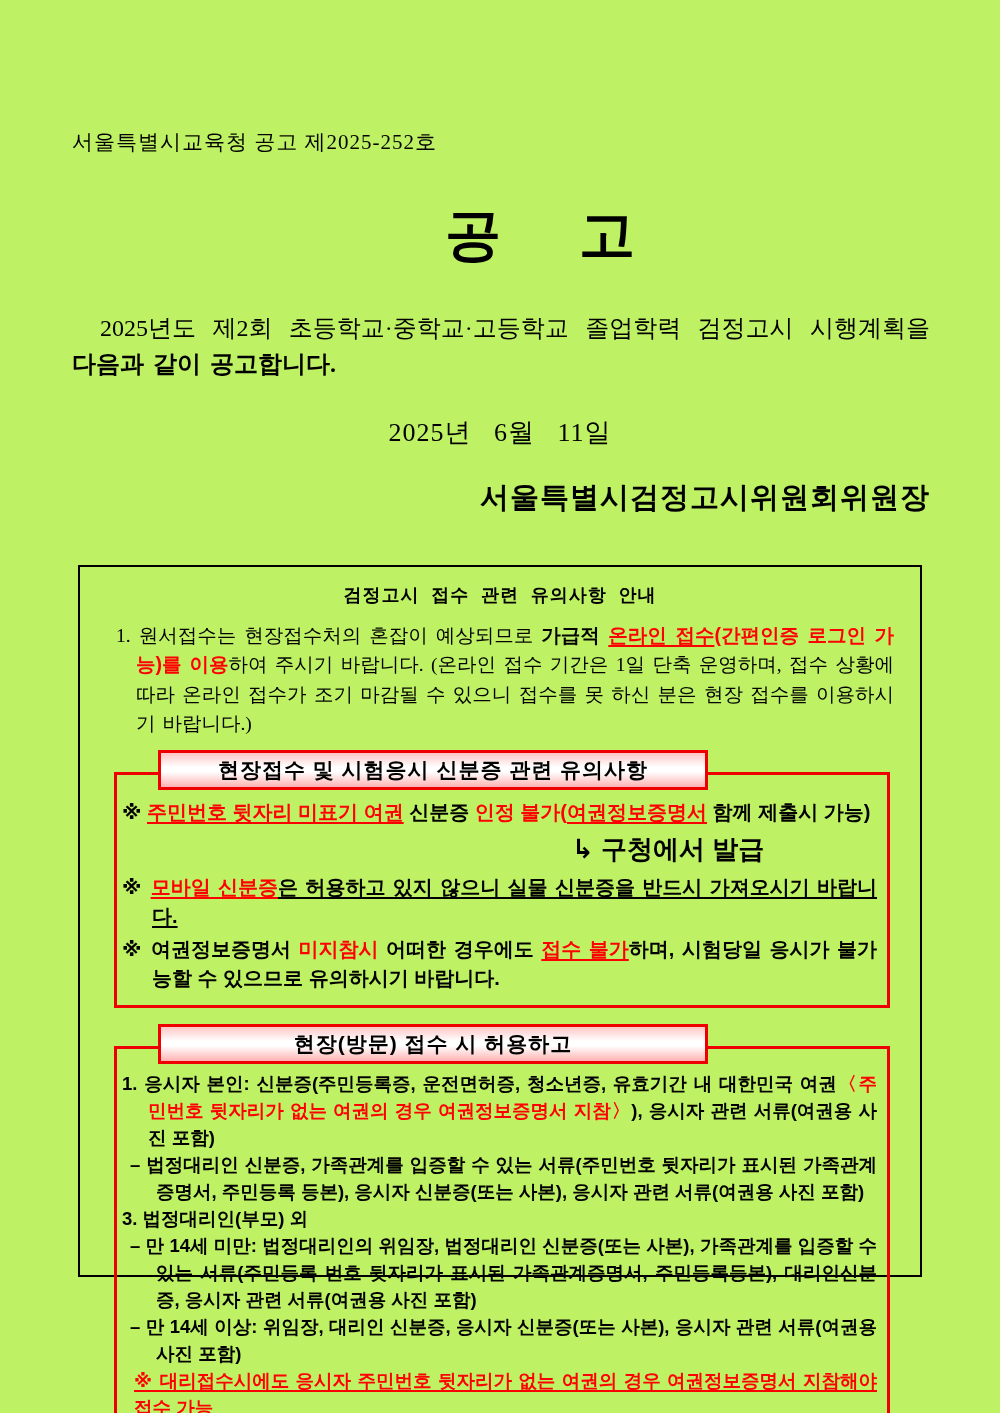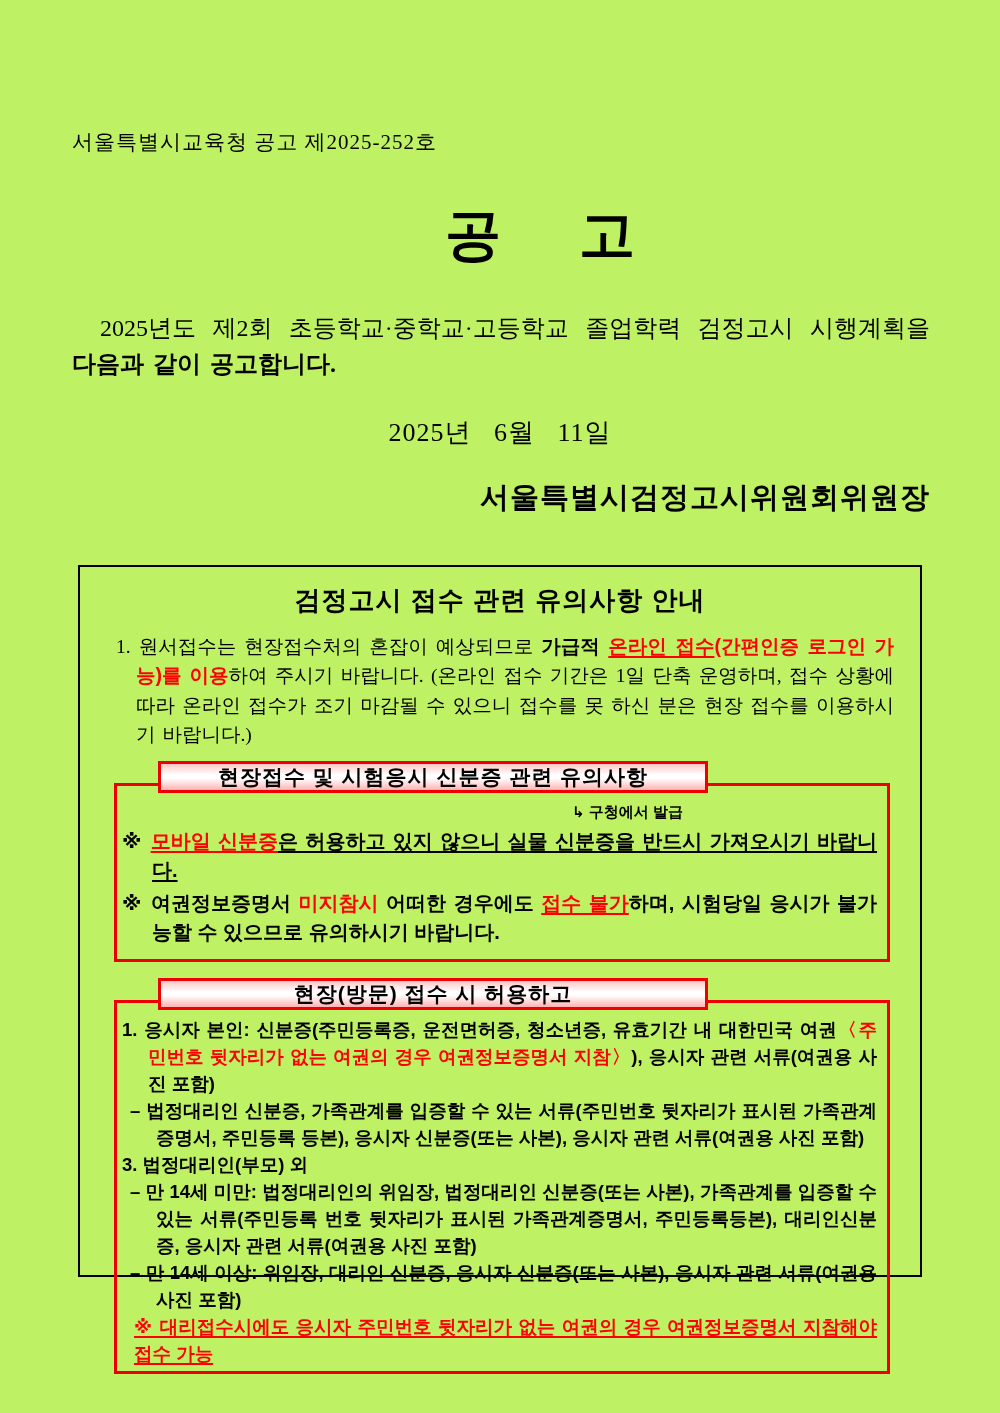--- a/index.html
+++ b/index.html
@@ -37,53 +37,53 @@
   }
   
   .outer-box{
     position:absolute;left:78px;top:565px;
     width:844px;height:712px;box-sizing:border-box;
     border:2px solid #000;
     padding:10px 26px 0 26px;
     font-family:"Liberation Sans","DejaVu Sans",sans-serif;
   }
   .outer-title{
-    text-align:center;font-size:26px;font-weight:bold;
-    margin:6px 0 14px 0;letter-spacing:1px;
+    text-align:center;font-size:18px;font-weight:bold;
+    margin:6px 0 14px 0;letter-spacing:1px;font-family:Liberation Mono, monospace;
   }
   .num-item{
     font-size:19.5px;line-height:1.5;text-align:justify;
     padding-left:30px;text-indent:-20px;margin:0;
     font-family:"Liberation Serif","DejaVu Serif",serif;
     word-spacing:2px;
   }
   .bd{font-weight:bold;font-family:"Liberation Sans","DejaVu Sans",sans-serif;}
   .rd{color:#ff0000;font-weight:bold;font-family:"Liberation Sans","DejaVu Sans",sans-serif;}
   .ul{text-decoration:underline;text-decoration-thickness:2px;text-underline-offset:3px;}
   
   .red-box{
     border:3px solid #ee0000;
     margin:34px 4px 0 8px;
     padding:0 10px 8px 5px;
   }
   .red-box.second{margin-top:38px;padding-bottom:4px;}
   .red-box-header{
     position:relative;margin-top:-25px;margin-left:36px;
-    width:550px;height:32px;box-sizing:border-box;
+    width:550px;height:40px;box-sizing:border-box;
     border:3px solid #ee0000;
     background:linear-gradient(180deg,#ffc6c6 0%,#ffffff 42%,#ffffff 55%,#ffb2b2 100%);
     display:flex;align-items:center;justify-content:center;
   }
   .red-box-header span{
     font-size:21px;font-weight:bold;color:#000;letter-spacing:1px;
   }
   .idbox-content{padding-top:8px;font-size:20px;font-weight:bold;line-height:1.45;}
   .idbox-content p{margin:0 0 4px 0;}
   .marked{padding-left:30px;text-indent:-30px;text-align:justify;}
-  .note-line{margin-left:450px !important;font-size:15px;}
+  .note-line{margin-left:450px !important;font-size:26px;}
   .visit-content{padding-top:6px;font-size:18.5px;font-weight:bold;line-height:1.46;}
   .visit-content p{margin:0;text-align:justify;}
   .v-num{padding-left:26px;text-indent:-26px;}
   .v-dash{padding-left:34px;text-indent:-26px;}
   .v-warning{padding-left:12px;}
 </style>
 </head>
 <body>
 
 <div class="page">
@@ -105,20 +105,21 @@
 
     <div class="outer-title">검정고시 접수 관련 유의사항 안내</div>
 
     <p class="num-item"><span>1. 원서접수는 현장접수처의 혼잡이 예상되므로 </span><span class="bd">가급적 </span><span class="rd ul">온라인 접수</span><span class="rd">(간편인증 로그인 가능)를 </span><span class="rd">이용</span><span>하여 주시기 바랍니다. (온라인 접수 기간은 1일 단축 운영하며, 접수 상황에 따라 온라인 접수가 조기 마감될 수 있으니 접수를 못 하신 분은 현장 접수를 이용하시기 바랍니다.)</span></p>
 
     <section class="red-box">
       <div class="red-box-header">
         <span>현장접수 및 시험응시 신분증 관련 유의사항</span>
       </div>
       <div class="idbox-content">
+        <p class="marked"><span>※ </span><span class="rd ul">주민번호 뒷자리 미표기 여권</span><span> 신분증 </span><span class="rd">인정 불가(</span><span class="rd ul">여권정보증명서</span><span> 함께 제출시 가능)</span></p>
         <p class="note-line"><span>↳ 구청에서 발급</span></p>
         <p class="marked"><span>※ </span><span class="rd ul">모바일 신분증</span><span class="ul">은 허용하고 있지 않으니 실물 신분증을 반드시 가져오시기 바랍니다.</span></p>
         <p class="marked"><span>※ 여권정보증명서 </span><span class="rd">미지참시</span><span> 어떠한 경우에도 </span><span class="rd ul">접수 불가</span><span>하며, 시험당일 응시가 불가능할 수 있으므로 유의하시기 바랍니다.</span></p>
       </div>
     </section>
 
     <section class="red-box second">
       <div class="red-box-header">
         <span>현장(방문) 접수 시 허용하고</span>
       </div>

